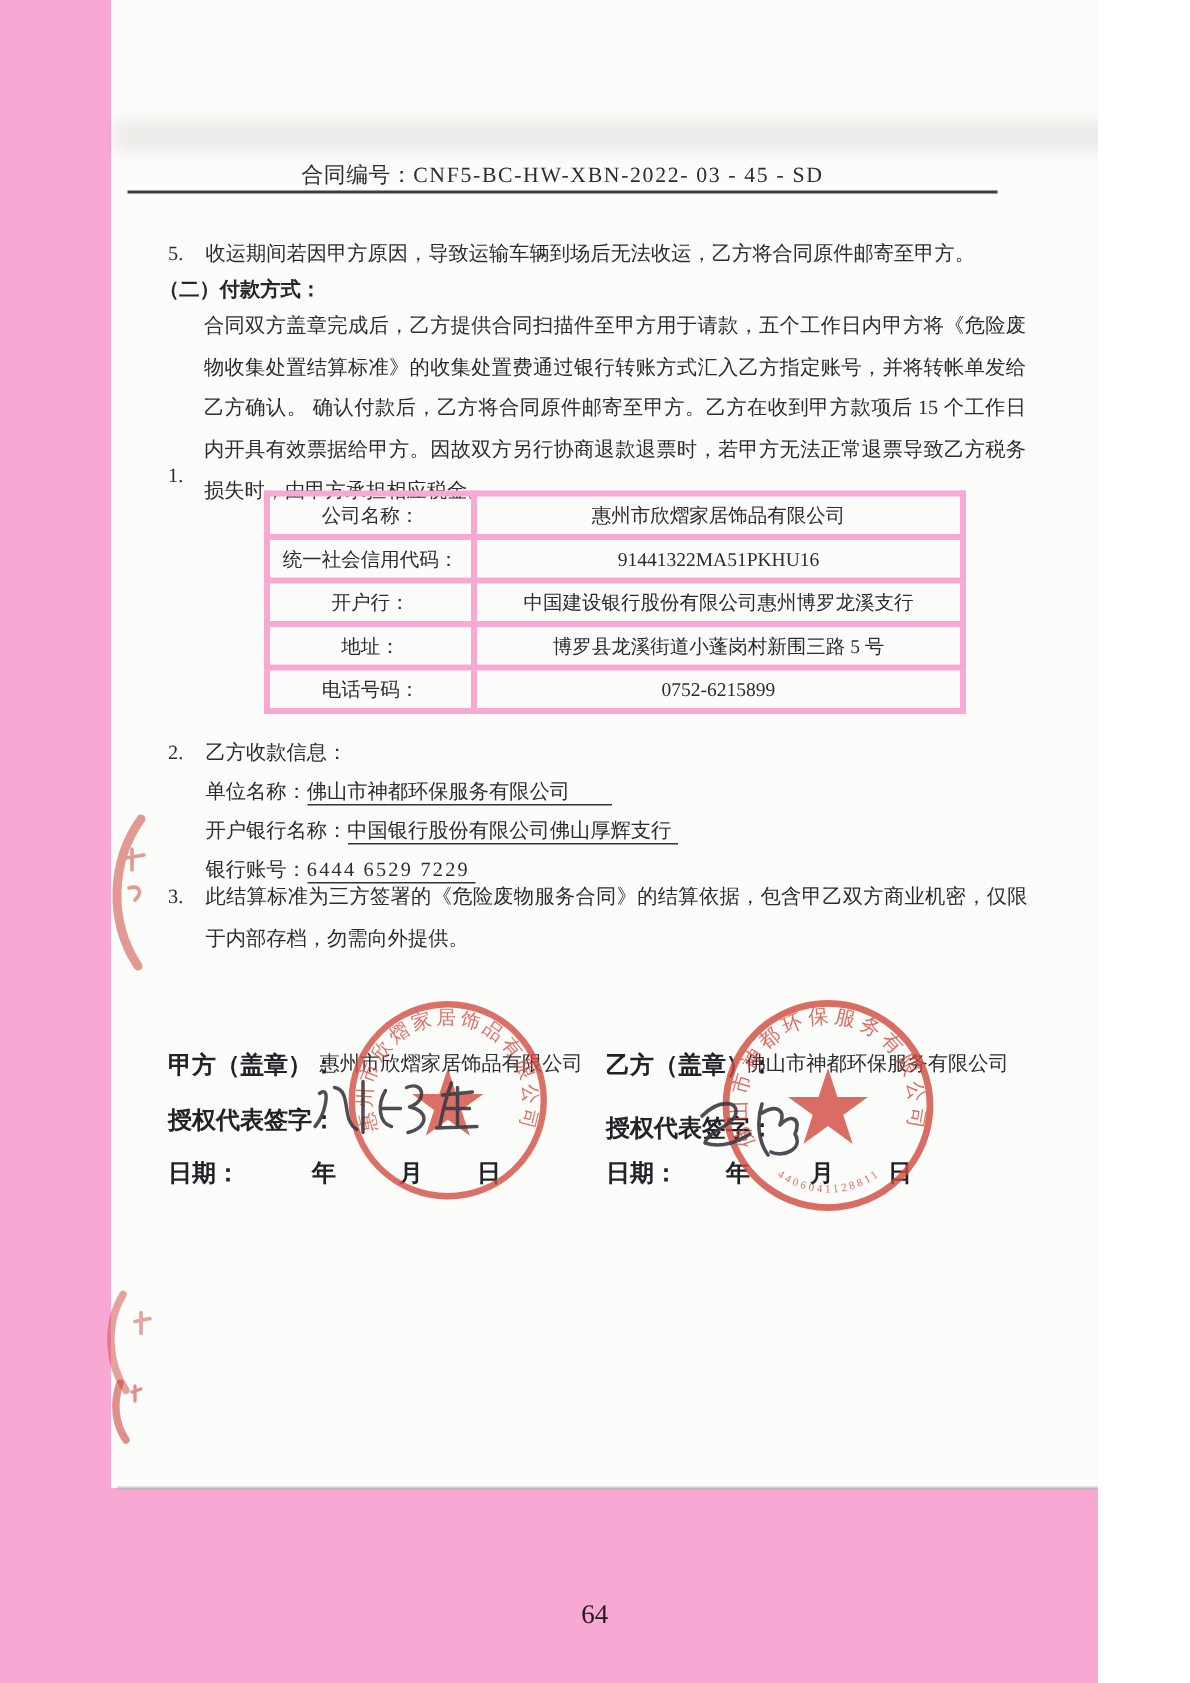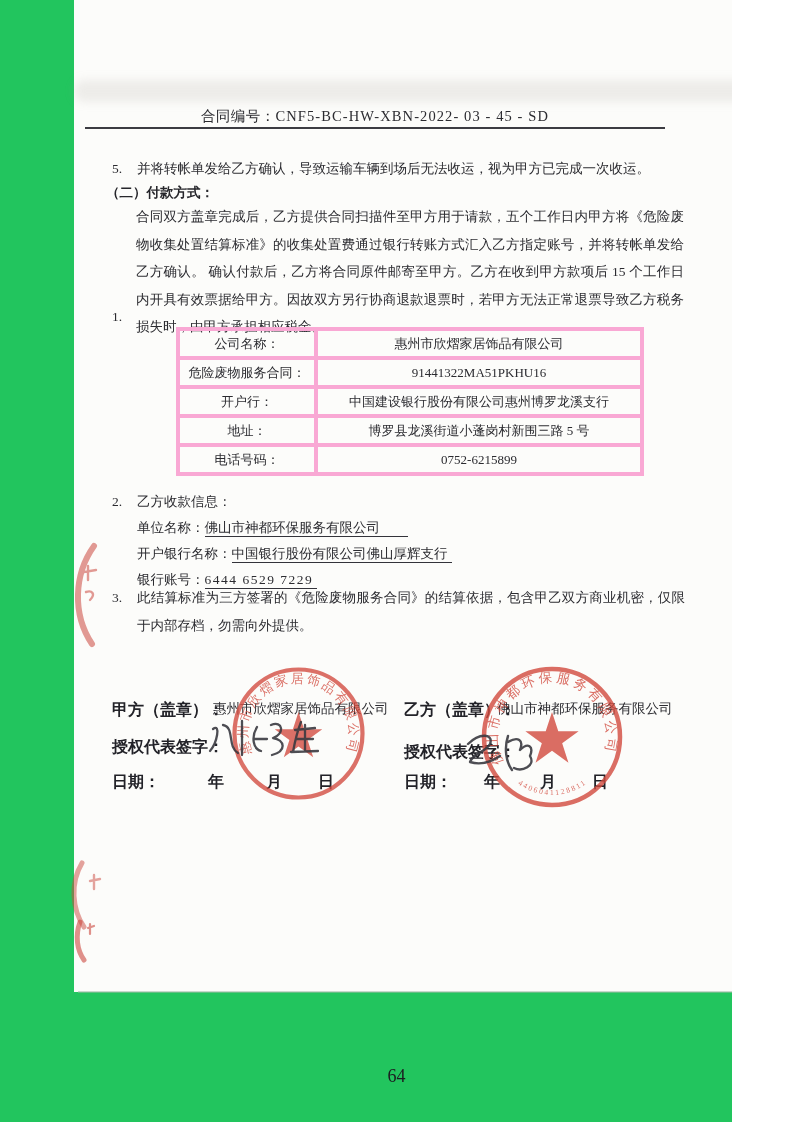--- a/index.html
+++ b/index.html
@@ -1,17 +1,17 @@
 <!DOCTYPE html>
 <html><head>
 <meta charset="utf-8">
 <style>
   html,body{margin:0;padding:0;}
   body{width:793px;height:1122px;background:#ffffff;font-family:"Liberation Serif","DejaVu Serif",serif;color:#26262b;}
-  .screen{position:relative;width:732px;height:1122px;background:#22c55e;overflow:hidden;}
+  .screen{position:relative;width:732px;height:1122px;background:#f9a8d4;overflow:hidden;}
   .paper{position:absolute;left:74px;top:0;width:696px;height:992px;background:#fcfcfa;}
   .scan-band{position:absolute;left:74px;top:80px;width:696px;height:22px;background:rgba(160,158,150,0.16);filter:blur(5px);border-radius:10px;}
   .paper-bottom-edge{position:absolute;left:78px;top:991px;width:668px;height:2px;background:#9dbaa4;opacity:.55;}
   .abs{position:absolute;}
   .hdr{left:85px;top:107px;width:580px;text-align:center;font-size:14.5px;color:#2b2b30;letter-spacing:.4px;}
   .hdr .num{letter-spacing:1.1px;}
   .hdr-rule{left:85px;top:127px;width:580px;height:2px;background:#3c3c42;}
   .body-text{font-size:13.5px;line-height:27.5px;color:#2b2b30;}
   .clause-num{position:absolute;left:112px;}
   .clause-txt{position:absolute;left:137px;}
@@ -37,36 +37,36 @@
 
 <div class="screen">
 
   <div class="paper"></div>
   <div class="scan-band"></div>
 
   <div class="abs hdr"><span>合同编号：</span><span class="num">CNF5-BC-HW-XBN-2022- 03 - 45 - SD</span></div>
   <div class="abs hdr-rule"></div>
 
   <div class="abs body-text clause-num" style="top:155px;">5.</div>
-  <div class="abs body-text clause-txt" style="top:155px;width:548px;">并将转帐单发给乙方确认，导致运输车辆到场后无法收运，视为甲方已完成一次收运。</div>
+  <div class="abs body-text clause-txt" style="top:155px;width:548px;">收运期间若因甲方原因，导致运输车辆到场后无法收运，乙方将合同原件邮寄至甲方。</div>
 
   <div class="abs sec-title">（二）付款方式：</div>
 
   <div class="abs body-text para">合同双方盖章完成后，乙方提供合同扫描件至甲方用于请款，五个工作日内甲方将《危险废物收集处置结算标准》的收集处置费通过银行转账方式汇入乙方指定账号，并将转帐单发给乙方确认。 确认付款后，乙方将合同原件邮寄至甲方。乙方在收到甲方款项后 15 个工作日内开具有效票据给甲方。因故双方另行协商退款退票时，若甲方无法正常退票导致乙方税务损失时，由甲方承担相应税金。</div>
 
   <div class="abs body-text clause-num" style="top:303px;">1.</div>
 
   <table class="abs inv-table">
     <tbody>
       <tr>
         <td class="lbl">公司名称：</td>
         <td class="val">惠州市欣熠家居饰品有限公司</td>
       </tr>
       <tr>
-        <td class="lbl">危险废物服务合同：</td>
+        <td class="lbl">统一社会信用代码：</td>
         <td class="val">91441322MA51PKHU16</td>
       </tr>
       <tr>
         <td class="lbl">开户行：</td>
         <td class="val">中国建设银行股份有限公司惠州博罗龙溪支行</td>
       </tr>
       <tr>
         <td class="lbl">地址：</td>
         <td class="val">博罗县龙溪街道小蓬岗村新围三路 5 号</td>
       </tr>

